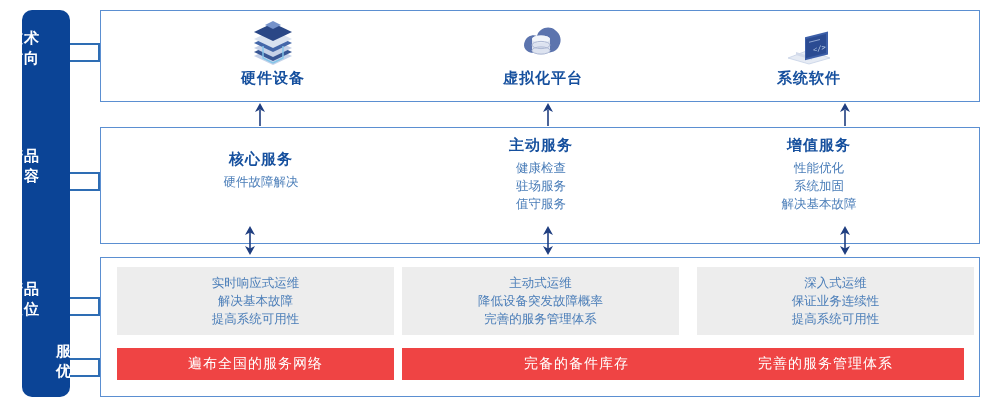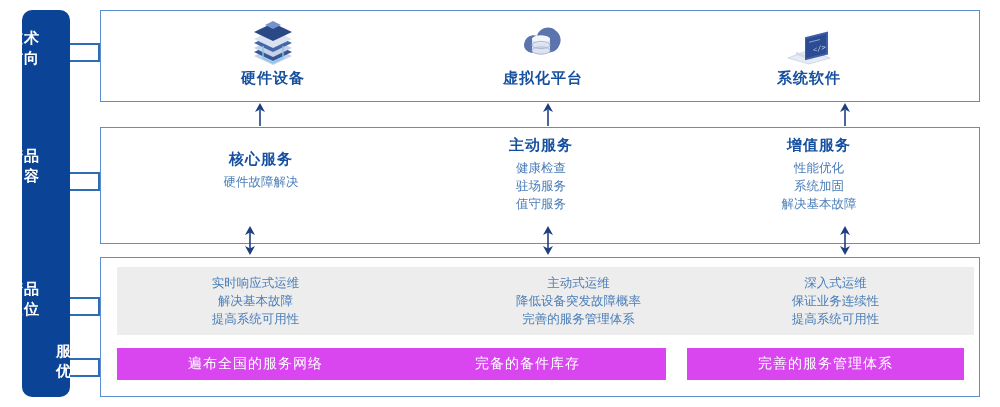--- a/index.html
+++ b/index.html
@@ -125,21 +125,21 @@
     color: #4A7DB8;
     line-height: 18px;
   }
 
   
   .blue-bar {
     position: absolute;
     top: 90px;
     width: 277px;
     height: 32px;
-    background: #d946ef;
+    background: #ef4444;
     display: flex;
     align-items: center;
     justify-content: center;
     color: #ffffff;
     font-size: 14px;
     letter-spacing: 1px;
   }
 
   
   .arrow {
@@ -304,29 +304,29 @@
     </svg>
   </div>
 
   <div class="panel" id="panel-bottom">
 
     <div class="gray-card" style="left:16px;">
       <div class="gray-line">实时响应式运维</div>
       <div class="gray-line">解决基本故障</div>
       <div class="gray-line">提高系统可用性</div>
     </div>
-    <div class="gray-card" style="left:291px;padding-left:48px;">
+    <div class="gray-card" style="left:301px;">
       <div class="gray-line">主动式运维</div>
       <div class="gray-line">降低设备突发故障概率</div>
       <div class="gray-line">完善的服务管理体系</div>
     </div>
     <div class="gray-card" style="left:596px;">
       <div class="gray-line">深入式运维</div>
       <div class="gray-line">保证业务连续性</div>
       <div class="gray-line">提高系统可用性</div>
     </div>
 
     <div class="blue-bar" style="left:16px;">遍布全国的服务网络</div>
-    <div class="blue-bar" style="left:288px;">完备的备件库存</div>
+    <div class="blue-bar" style="left:301px;padding-left:36px;">完备的备件库存</div>
     <div class="blue-bar" style="left:586px;">完善的服务管理体系</div>
   </div>
 
 </div>
 
 </body></html>

